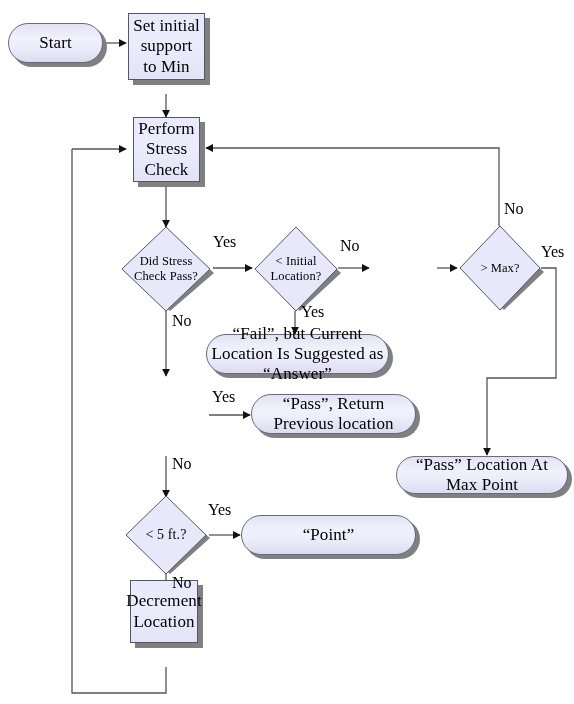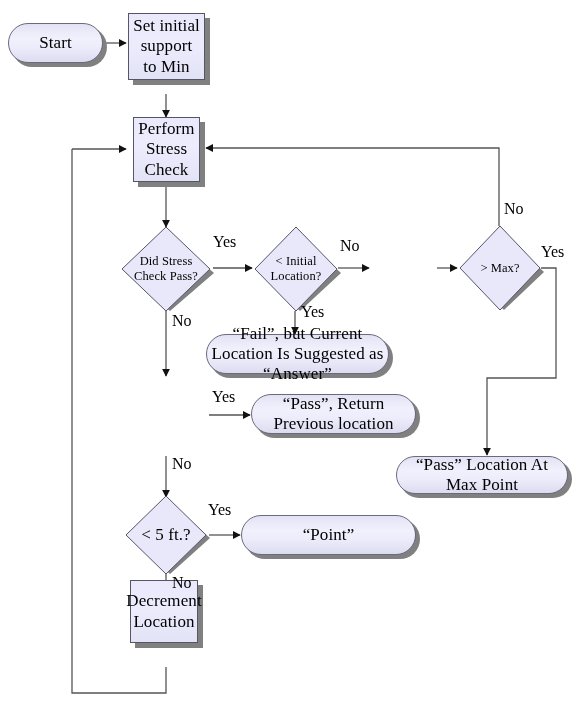--- a/index.html
+++ b/index.html
@@ -83,21 +83,21 @@
     left: 0; top: 0;
     width: 100%; height: 100%;
     z-index: 0;
   }
   .decision .body {
     background: none;
     border: none;
     z-index: 1;
   }
   .decision .label { font-size: 12.5px; }
-  .decision.small .label { font-size: 17px; }
+  .decision.small .label { font-size: 14px; }
 
   
   .elabel {
     position: absolute;
     font-family: "Liberation Serif", "DejaVu Serif", serif;
     font-size: 16px;
     color: #000000;
     white-space: nowrap;
     z-index: 3;
   }

